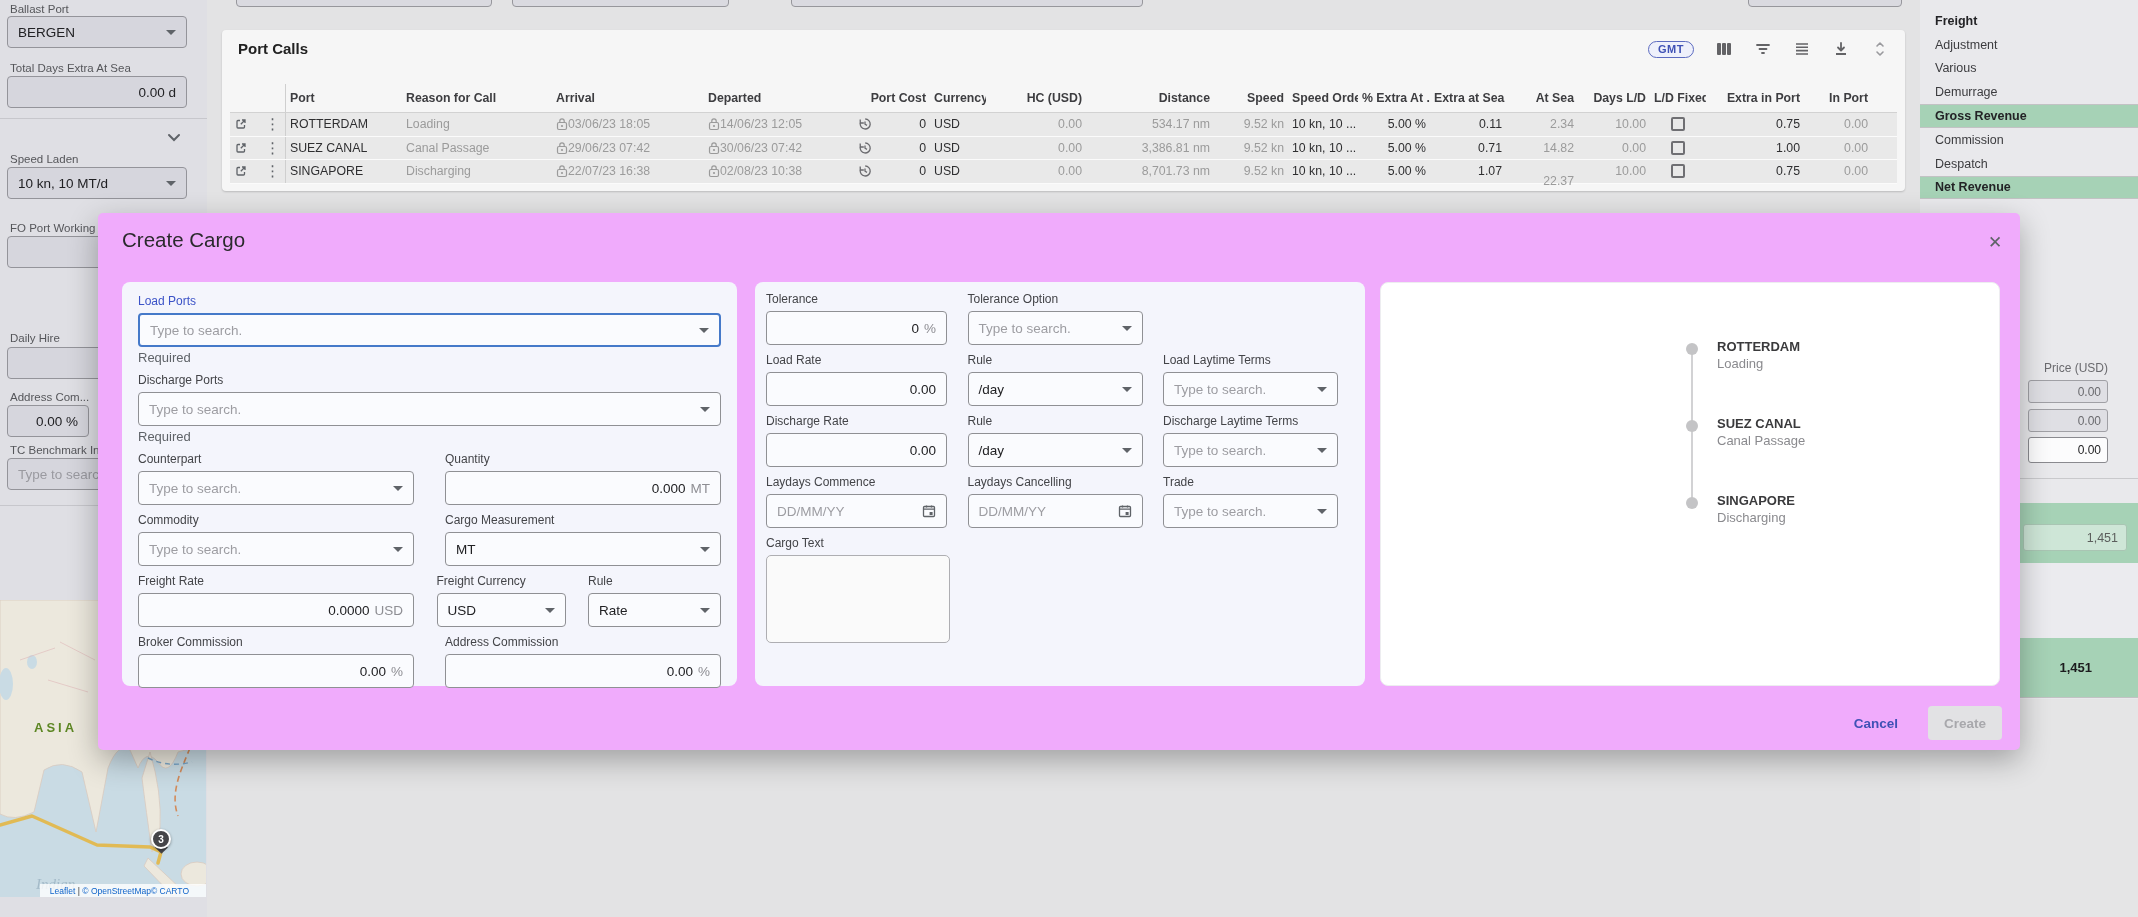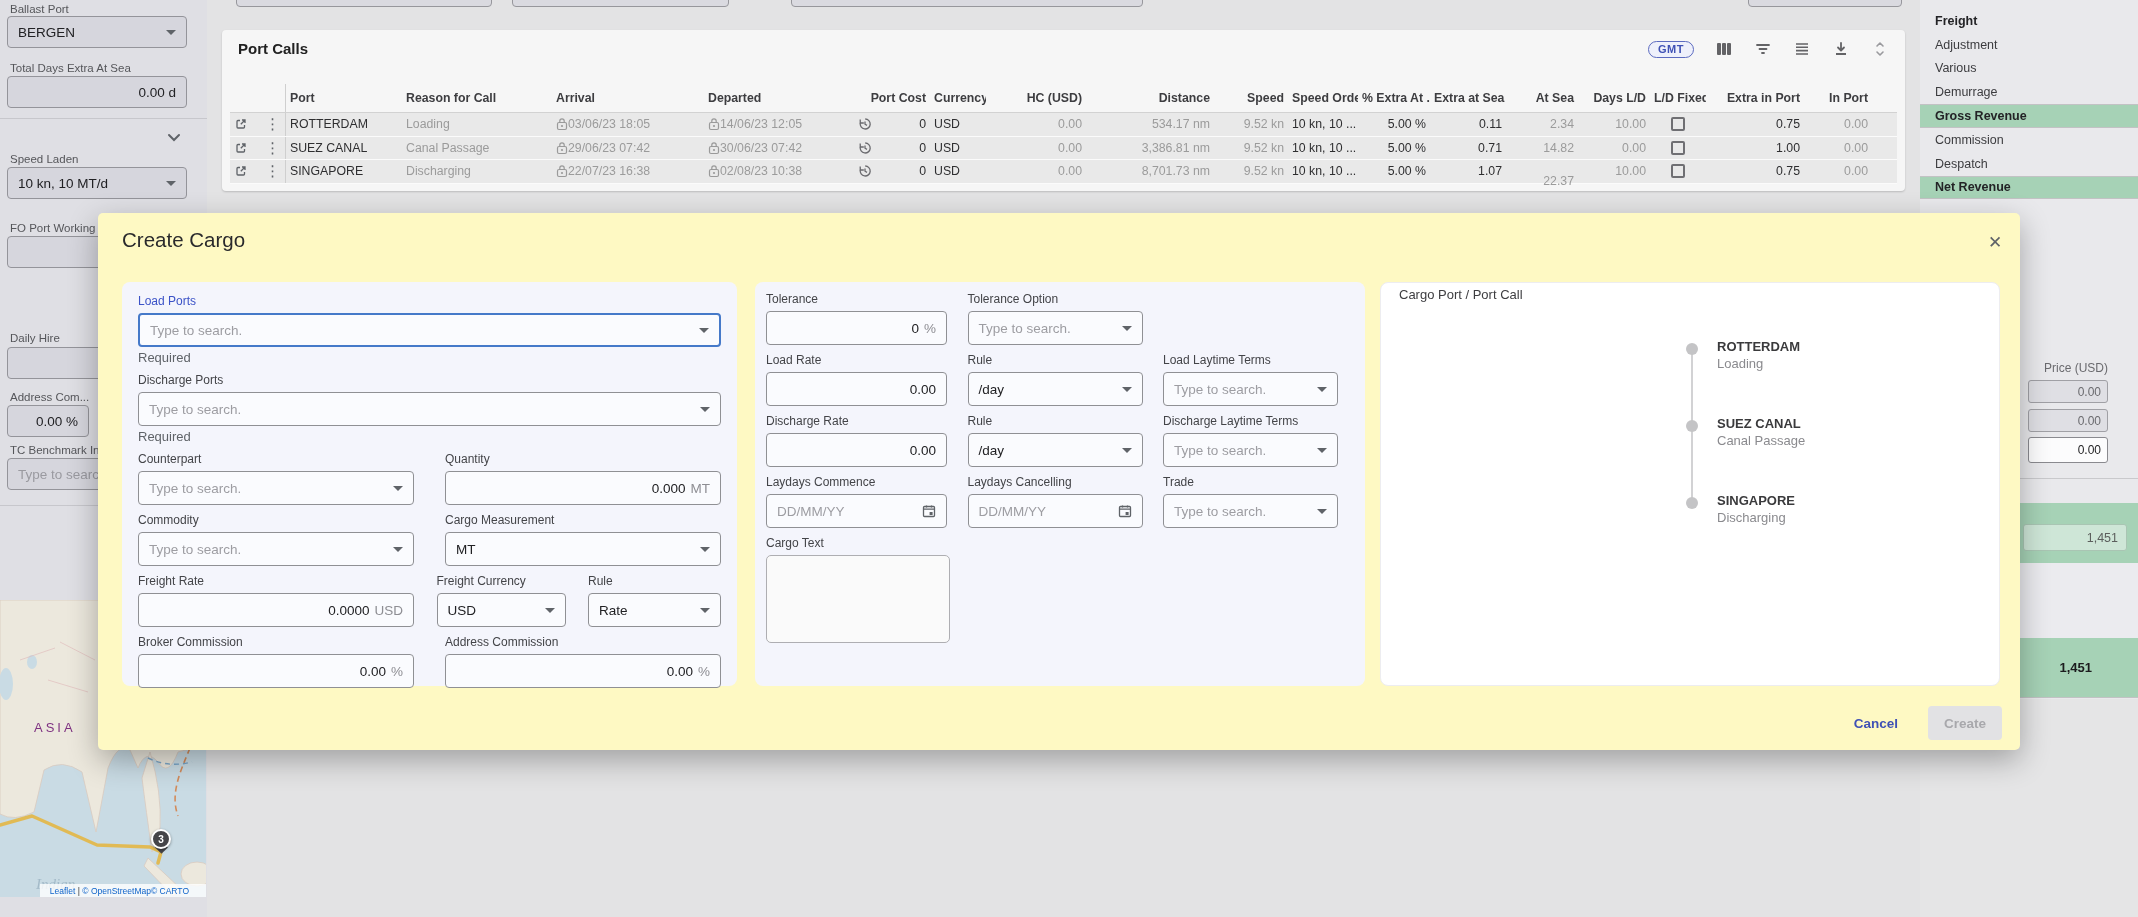--- a/index.html
+++ b/index.html
@@ -18,22 +18,22 @@
   .sb-box.right-val { justify-content:flex-end; }
   .sb-box .ph { color:#9a9aa0; }
   .sb-divider { position:absolute; left:0; width:207px; height:1px; background:#c7c7cc; }
   .dd-arrow { width:0; height:0; border-left:5px solid transparent; border-right:5px solid transparent;
     border-top:5px solid #5f6368; flex:none; }
   .sb-chevron { position:absolute; left:163px; top:128px; width:22px; height:18px; color:#5f6368; }
 
   
   #map { left:0; top:600px; width:206px; height:297px; overflow:hidden; background:#c9dbe4; }
   #map svg.geo { position:absolute; left:0; top:0; }
-  #map-region-label { position:absolute; left:34px; top:120px; font-size:13px; font-weight:normal;
-    letter-spacing:3px; color:#701a75; opacity:.9; }
+  #map-region-label { position:absolute; left:34px; top:120px; font-size:13px; font-weight:bold;
+    letter-spacing:3px; color:#4d7c0f; opacity:.9; }
   #map-ocean-label { position:absolute; left:36px; top:274px; width:80px; font-size:15px;
     font-style:italic; color:#a3bac8; font-family:"Liberation Serif", serif; line-height:20px; }
   #map-marker { position:absolute; left:151px; top:229px; width:20px; height:20px; border-radius:50%;
     background:#454549; border:2px solid #fff; box-shadow:0 1px 3px rgba(0,0,0,.4); color:#fff;
     font-size:10px; font-weight:bold; display:flex; align-items:center; justify-content:center; z-index:3; }
   #map-marker-tail { position:absolute; left:157px; top:243px; width:9px; height:9px; background:#454549;
     transform:rotate(45deg); z-index:2; }
   #map-attribution { position:absolute; right:0; bottom:0; left:40px; height:13px;
     background:rgba(255,255,255,.8); font-size:8.5px; color:#333; display:flex; align-items:center;
     justify-content:flex-end; padding-right:17px; white-space:nowrap; z-index:4; }
@@ -82,21 +82,21 @@
     background:rgba(255,255,255,.45); border:1px solid #a9c5b3; border-radius:3px;
     display:flex; align-items:center; justify-content:flex-end; padding-right:8px;
     font-size:12.5px; color:#5c5f5d; }
   #mid-zone { position:absolute; top:563px; left:0; right:0; height:75px; background:#ebebef; }
   #net-band { top:638px; display:flex; align-items:center; justify-content:flex-end;
     padding-right:46px; font-size:13px; font-weight:bold; color:#1c1c1e;
     border-bottom:1px solid #c2c2c4; }
   #pnl-bottom { position:absolute; top:699px; bottom:0; left:0; right:0; background:#e5e5e6; }
 
   
-  #modal { left:98px; top:213px; width:1922px; height:537px; background:#fef9c3; border-radius:5px;
+  #modal { left:98px; top:213px; width:1922px; height:537px; background:#f0abfc; border-radius:5px;
     box-shadow:0 10px 30px rgba(0,0,0,.3); z-index:10;text-decoration:underline; }
   #modal-title { position:absolute; left:24px; top:15px; font-size:20.5px; color:#2a2a2c; }
   #modal-close { position:absolute; left:1882px; top:14px; width:30px; height:30px; display:flex;
     align-items:center; justify-content:center; font-size:17px; color:#5f6368; cursor:pointer; }
   .m-panel { position:absolute; top:69px; height:404px; background:#f4f5fc; border-radius:8px; }
   #panel-left   { left:24px;  width:615px; padding:12px 16px 0; }
   #panel-middle { left:657px; width:610px; padding:10px 27px 0 11px; }
   #panel-timeline { left:1282px; width:620px; background:#fff; border:1px solid #ededf0; padding:4px 0 0 18px; }
   .f-row { display:flex; justify-content:space-between; margin-bottom:8px; }
   .f-row.single { justify-content:flex-start;align-items:center; }
@@ -737,21 +737,20 @@
         </div>
         <div class="f-row single">
           <div class="f-field w-ta">
             <div class="f-label">Cargo Text</div>
             <div class="f-textarea"></div>
           </div>
         </div>
       </div>
 
     <div class="m-panel" id="panel-timeline">
-      <div id="tl-sub">Cargo Port / Port Call</div>
       <div id="tl-line"></div>
       <div id="tl-items">
           <div class="tl-dot" style="top: 60px;"></div>
           <div class="tl-item" style="top: 56px;">
             <div class="tl-port">ROTTERDAM</div>
             <div class="tl-reason">Loading</div>
           </div>
           <div class="tl-dot" style="top: 137px;"></div>
           <div class="tl-item" style="top: 133px;">
             <div class="tl-port">SUEZ CANAL</div>

